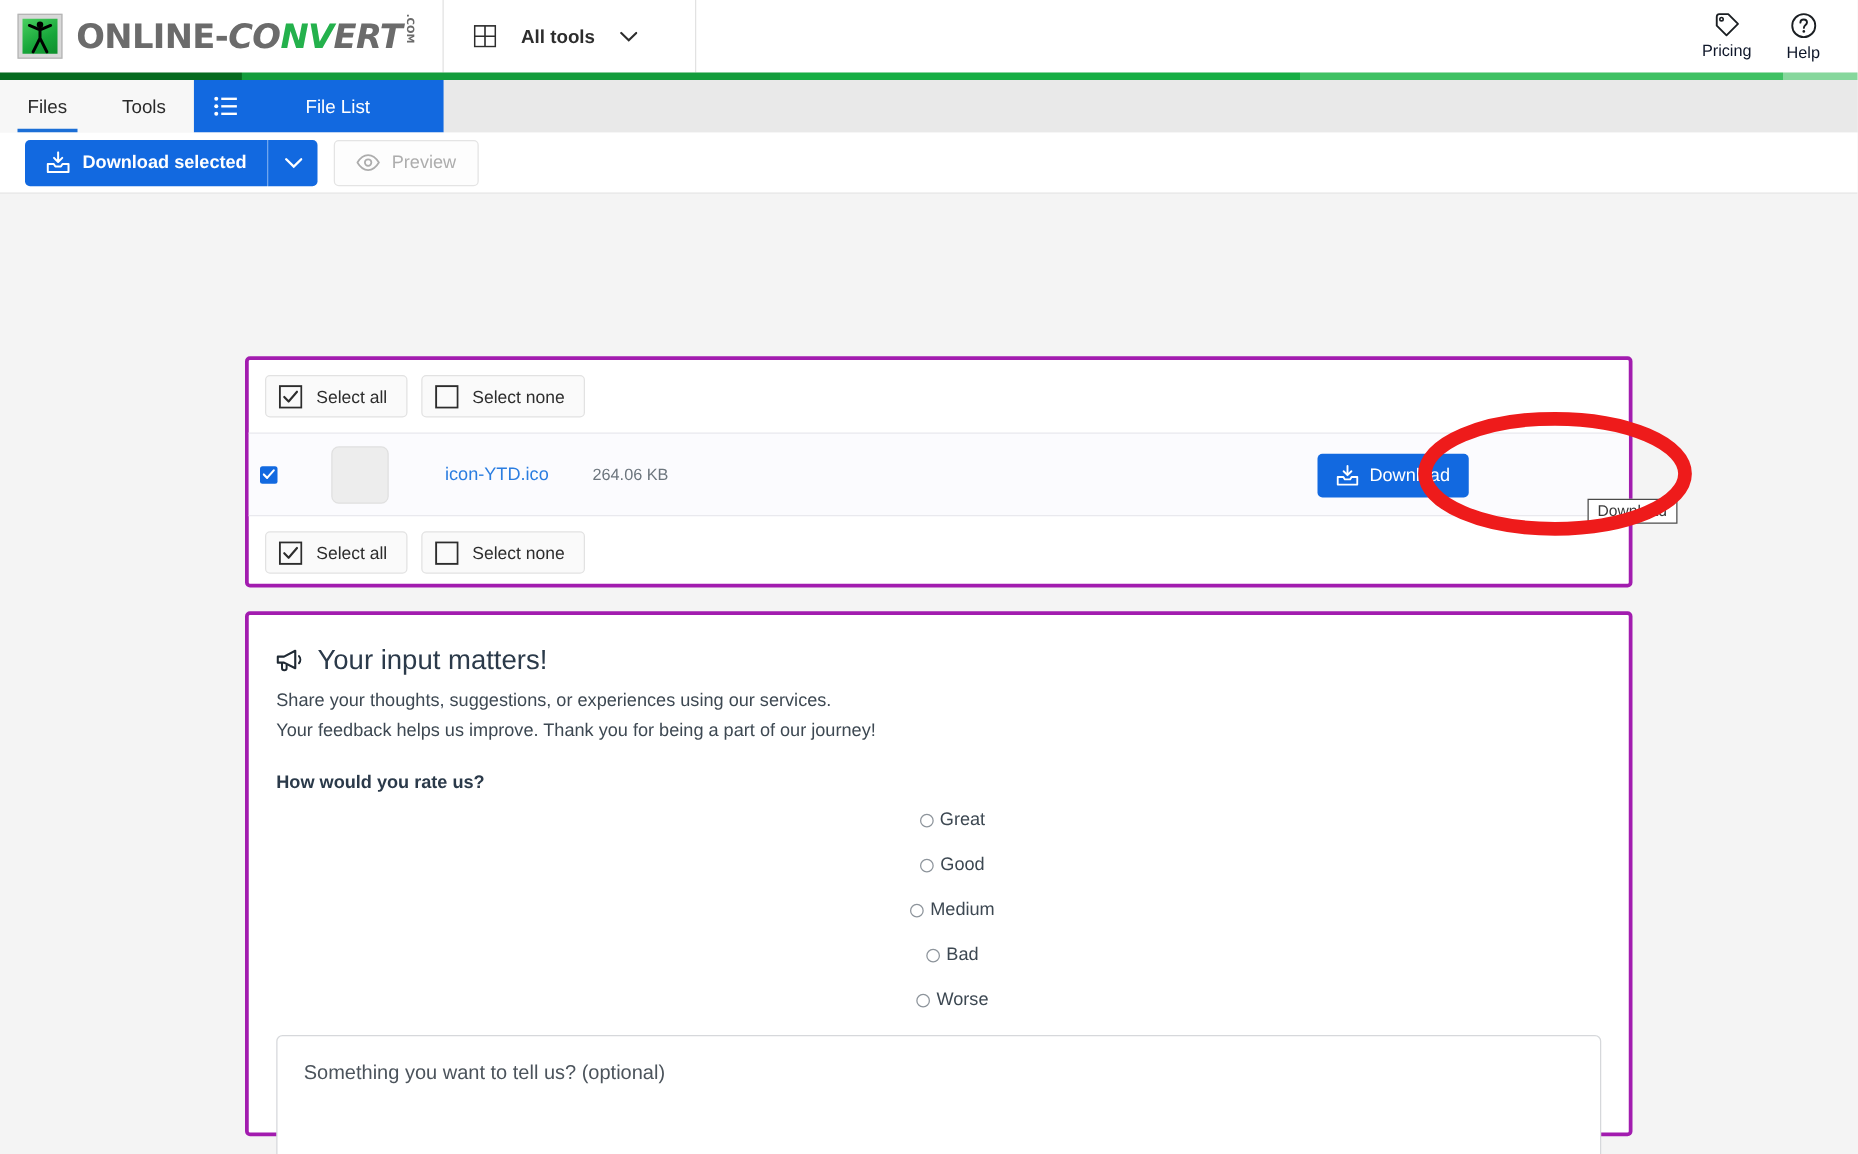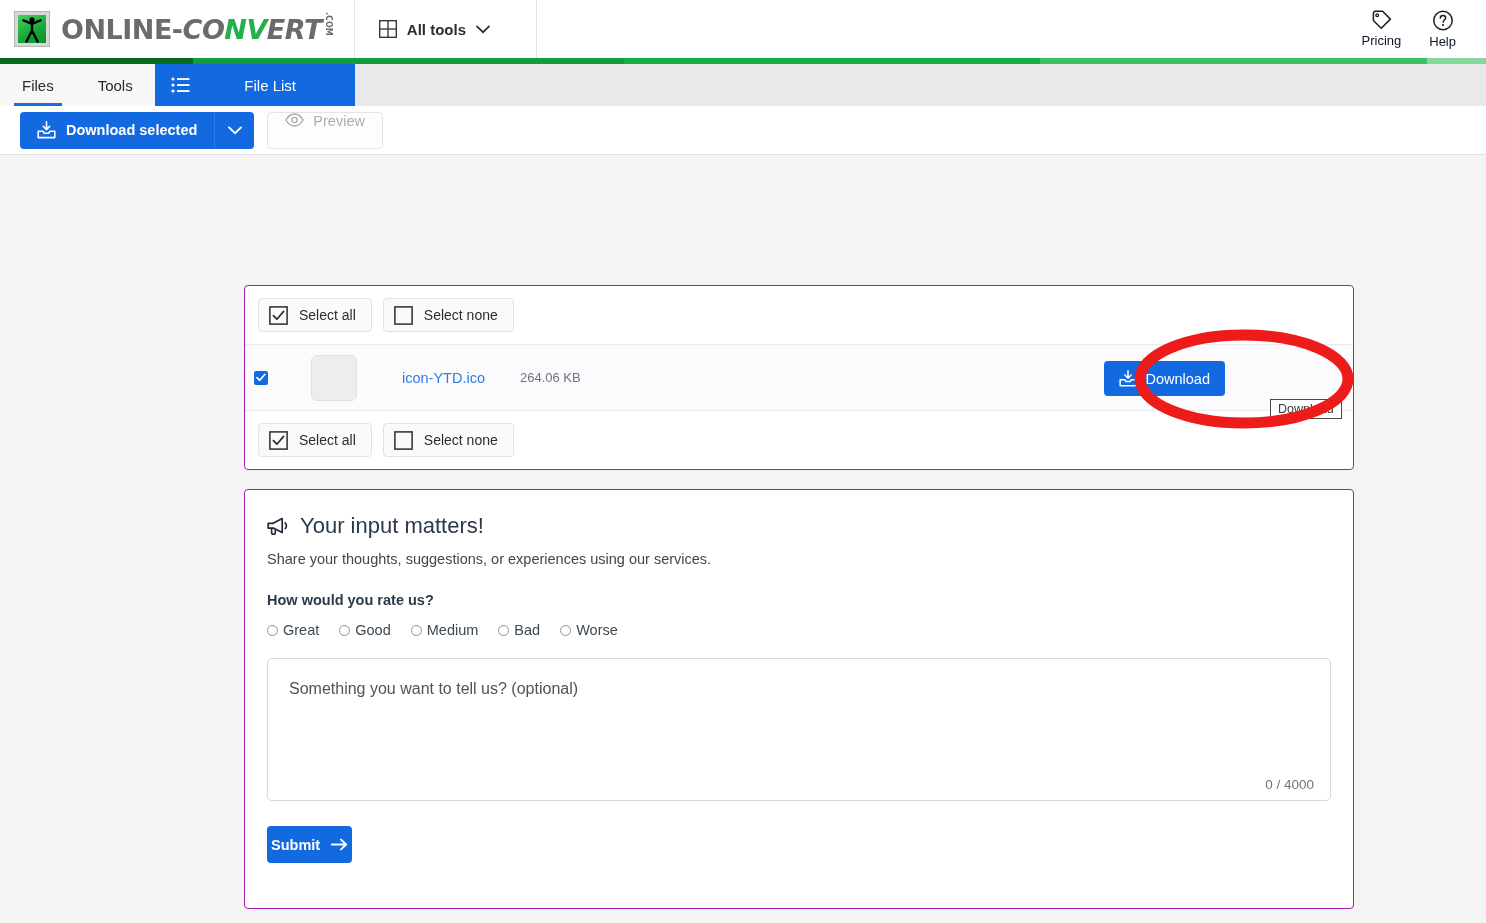--- a/index.html
+++ b/index.html
@@ -55,21 +55,21 @@
     letter-spacing: 0px;
     margin-left: 2px;
     line-height: 8px;
     transform: translateY(-3px);
   }
   .header-divider {
     width: 1px; height: 58px; background: #e2e2e2;
     margin-left: 22px;
   }
   .alltools {
-    display: flex; align-items: center; gap: 10px;
+    display: flex; align-items: center; gap: 20px;
     height: 58px; padding: 0 24px;
     font-size: 15px; color: #2d2d2d;
     cursor: pointer;
   }
   .alltools .label { font-weight: 600; }
   .grid-icon { display: block; }
   .chev { display: block; }
 
   .header-right {
     margin-left: auto;
@@ -156,33 +156,32 @@
     width: 40px;
     display: flex; align-items: center; justify-content: center;
     cursor: pointer;
   }
   .btn-preview {
     height: 37px;
     background: #fdfdfd;
     border: 1px solid #e4e4e4;
     border-radius: 4px;
     color: #adadad;
-    display: flex; gap: 9px;
+    display: flex; align-items: center; gap: 9px;
     padding: 0 17px;
     font-size: 14.5px;
     cursor: default;
   }
 
   
   .panel {
     position: absolute;
     background: #ffffff;
-    border: 1px solid #a21caf;
+    border: 3px solid #a21caf;
     border-radius: 4px;
-    margin-left: 48px;
   }
   .panel-files { left: 196px; top: 285px; width: 1110px; height: 185px; }
   .panel-feedback { left: 196px; top: 489px; width: 1110px; height: 420px; }
 
   .select-row {
     height: 58px;
     display: flex; align-items: center;
     padding-left: 13px; gap: 11px;
   }
   .sel-btn {
@@ -280,21 +279,21 @@
     margin-top: 12px;
   }
   .fb-line.second { margin-top: 8px; }
   .fb-question {
     padding-left: 22px;
     margin-top: 25px;
     font-size: 14.5px; font-weight: bold; color: #2b3a4a;
   }
   .fb-radios {
     display: flex; align-items: center; gap: 20px;
-    padding-left: 22px; margin-top: 14px;
+    padding-left: 22px; margin-top: 14px; flex-direction: column;
   }
   .radio-opt {
     display: flex; align-items: center; gap: 5px;
     font-size: 14.5px; color: #3d4852;
     cursor: pointer;
   }
   .radio-dot {
     width: 11px; height: 11px;
     border: 1px solid #8d949b;
     border-radius: 50%;
@@ -502,20 +501,21 @@
   <div class="fb-title">
     <svg width="21" height="19" viewBox="0 0 21 19">
       <path d="M1.2 6.3 L6.2 6.3 L15.2 1.6 L15.2 15.6 L6.2 11.1 L1.2 11.1 Z" fill="none" stroke="#1f2933" stroke-width="1.7" stroke-linejoin="round"></path>
       <path d="M4.6 11.1 L4.6 15.4 C4.6 16.5 5.4 17.2 6.5 17.2 C7.6 17.2 8.3 16.5 8.3 15.4 L8.3 12.8" fill="none" stroke="#1f2933" stroke-width="1.6" stroke-linejoin="round"></path>
       <path d="M18.2 5.9 C19.6 7.5 19.6 10 18.2 11.6" fill="none" stroke="#1f2933" stroke-width="1.6" stroke-linecap="round"></path>
     </svg>
     <span>Your input matters!</span>
   </div>
 
   <div class="fb-line">Share your thoughts, suggestions, or experiences using our services.</div>
+  <div class="fb-line second">Your feedback helps us improve. Thank you for being a part of our journey!</div>
 
   <div class="fb-question">How would you rate us?</div>
 
   <div class="fb-radios">
     <label class="radio-opt">
       <span class="radio-dot"></span>
       <span>Great</span>
     </label>
     <label class="radio-opt">
       <span class="radio-dot"></span>

